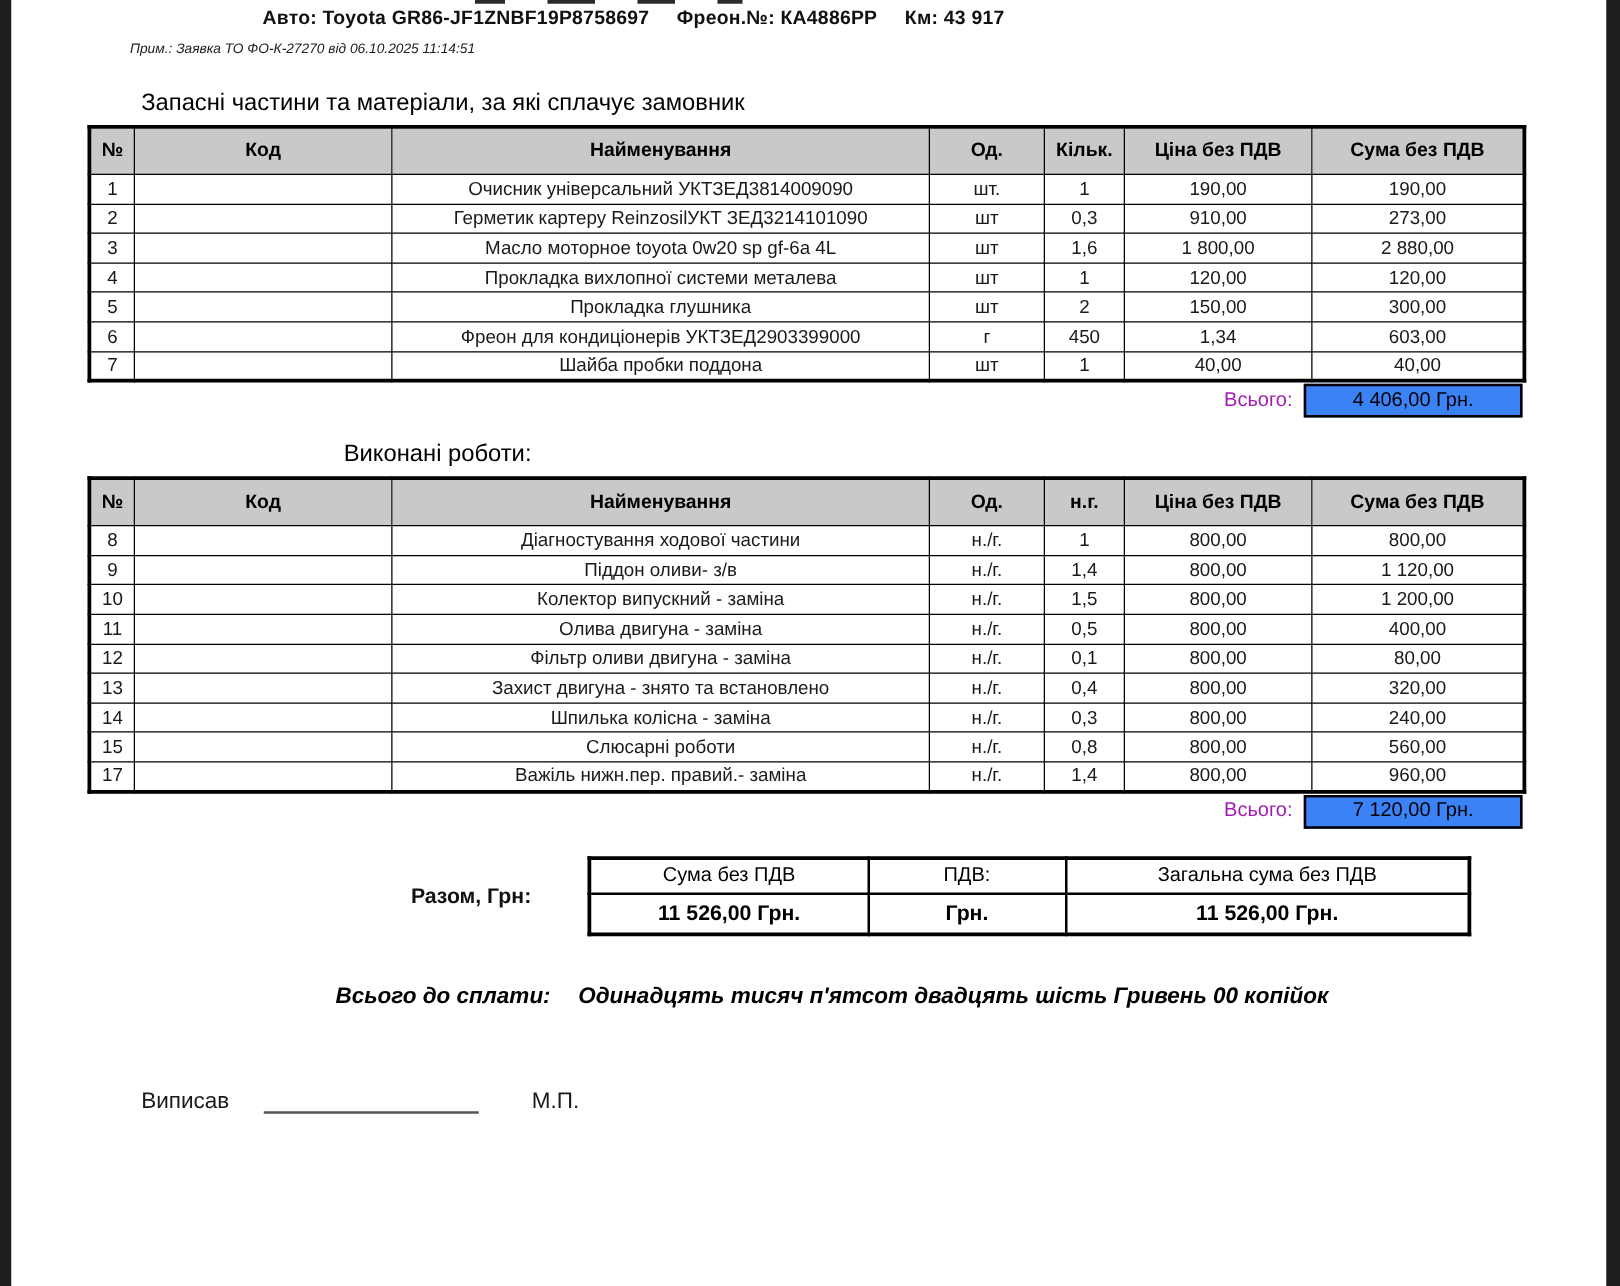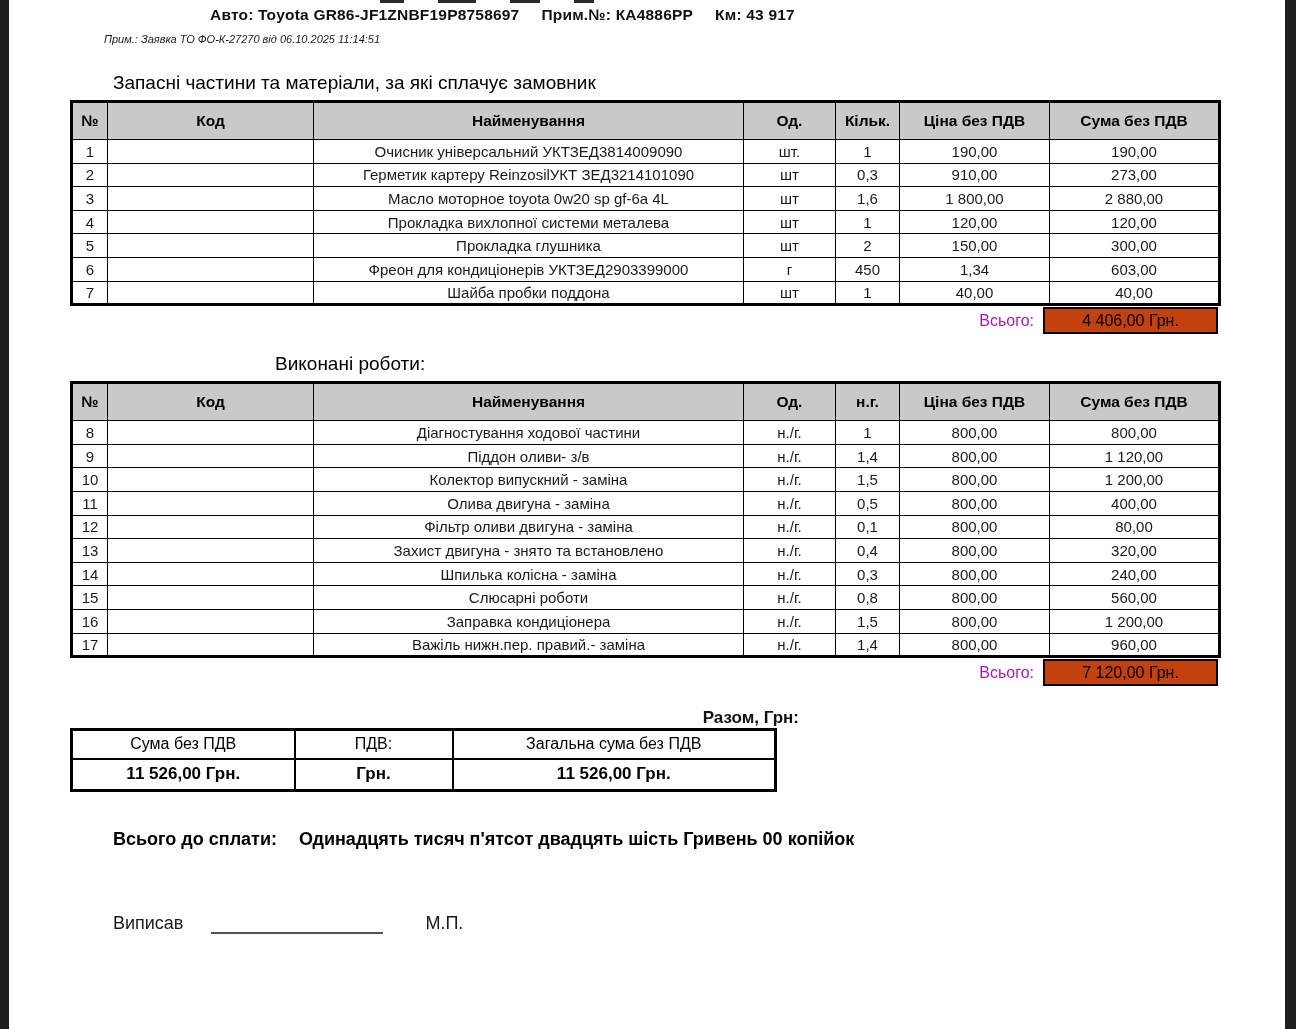--- a/index.html
+++ b/index.html
@@ -62,42 +62,42 @@
   col.c-sum  { width: 170px; }
 
   .total-row {
     width: 1148px; display: flex; justify-content: flex-end; align-items: center;
     margin-top: 1px;
   }
   .total-label { font-size: 16px; color: #a21caf; padding-right: 9px; }
   .total-box {
     width: 175px; height: 27px; border: 2px solid #000;
     display: flex; align-items: center; justify-content: center;
-    font-size: 16px; color: #000; background: #c2410c;
-  }
-
-  .summary-row { display: flex; margin-top: 22px; width: 1148px; flex-direction: column; }
+    font-size: 16px; color: #000; background: #3b82f6;
+  }
+
+  .summary-row { display: flex; margin-top: 22px; width: 1148px; }
   .summary-label {
     width: 400px; text-align: right; padding-right: 45px;
     font-size: 17px; font-weight: bold; align-self: center;
   }
   table.summary {
     width: 704px; border-collapse: collapse; table-layout: fixed;
     border: 3px solid #000;
   }
   table.summary td {
     border: 2.5px solid #000; text-align: center; vertical-align: middle; background: #fff;
   }
   table.summary tr.s-head td { height: 29px; font-size: 16px; font-weight: normal; color: #000; }
   table.summary tr.s-vals td { height: 32px; font-size: 17px; font-weight: bold; color: #000; }
   col.s1 { width: 223px; } col.s2 { width: 158px; } col.s3 { width: 323px; }
 
   .total-due {
     margin: 37px 0 0 43px;
-    font-size: 18px; font-weight: bold; color: #000;
+    font-size: 18px; font-weight: bold; font-style: italic; color: #000; text-align: center;
   }
   .total-due .amount { margin-left: 22px; }
 
   .issued-line { margin: 63px 0 0 43px; font-size: 18px; color: #1a1a1a; display: flex; align-items: flex-end; }
   .sign-line {
     display: inline-block; width: 172px; border-bottom: 2px solid #555;
     margin-left: 28px; height: 14px;
   }
   .stamp { margin-left: 42px; }
 </style>
@@ -111,21 +111,21 @@
 
   <div class="clip-artifact">
     <span></span>
       <span></span>
       <span></span>
       <span></span>
   </div>
 
   <div class="hdr-line1">
     <span>Авто: Toyota GR86-JF1ZNBF19P8758697</span>
-    <span>Прим.№: КА4886РР</span>
+    <span>Фреон.№: КА4886РР</span>
     <span>Км: 43 917</span>
   </div>
   <div class="hdr-line2">Прим.: Заявка ТО ФО-К-27270 від 06.10.2025 11:14:51</div>
 
   <div class="section-title title-parts">Запасні частини та матеріали, за які сплачує замовник</div>
 
   <table class="main">
     <colgroup>
       <col class="c-num">
         <col class="c-code">
@@ -306,29 +306,20 @@
           <td>240,00</td>
         </tr>
         <tr>
           <td>15</td>
           <td></td>
           <td>Слюсарні роботи</td>
           <td>н./г.</td>
           <td>0,8</td>
           <td>800,00</td>
           <td>560,00</td>
-        </tr>
-        <tr>
-          <td>16</td>
-          <td></td>
-          <td>Заправка кондиціонера</td>
-          <td>н./г.</td>
-          <td>1,5</td>
-          <td>800,00</td>
-          <td>1 200,00</td>
         </tr>
         <tr>
           <td>17</td>
           <td></td>
           <td>Важіль нижн.пер. правий.- заміна</td>
           <td>н./г.</td>
           <td>1,4</td>
           <td>800,00</td>
           <td>960,00</td>
         </tr>

